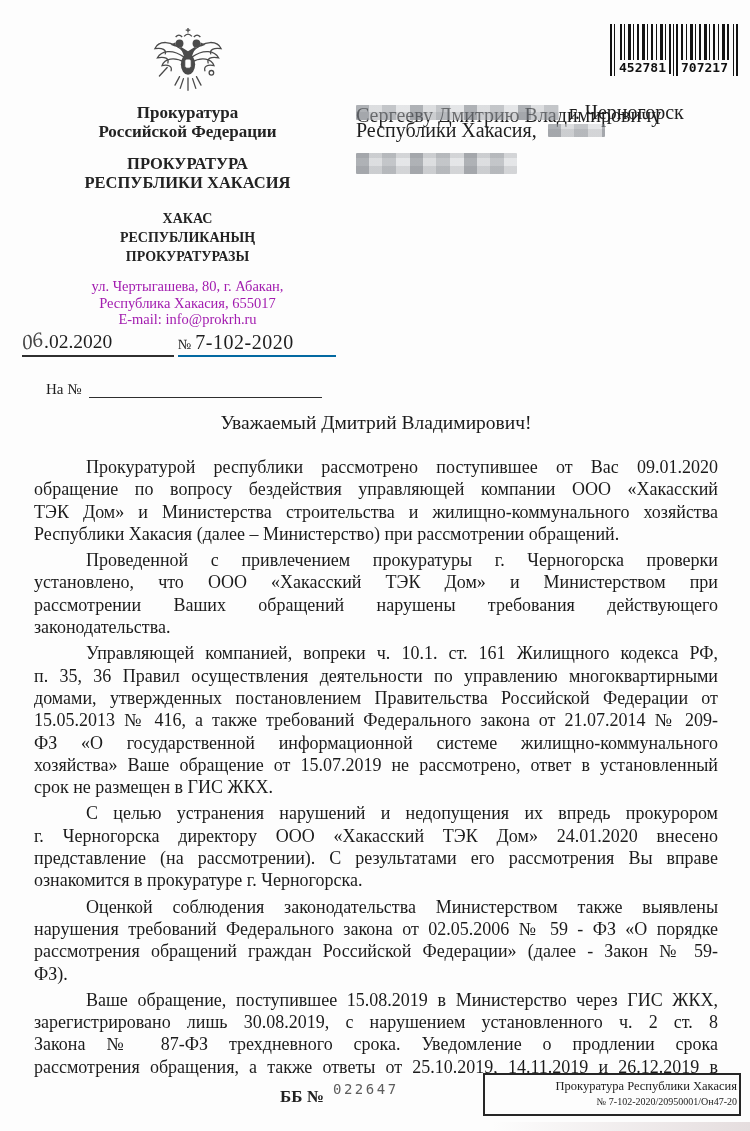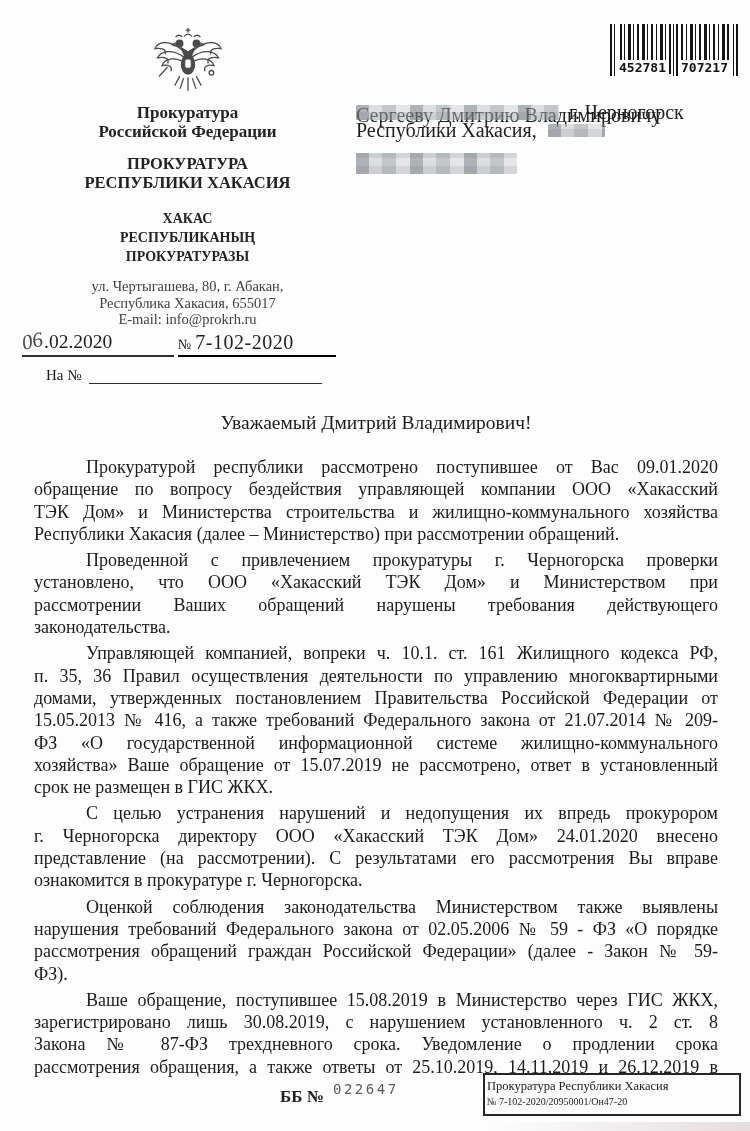--- a/index.html
+++ b/index.html
@@ -7,31 +7,31 @@
     position:relative;width:750px;height:1131px;margin:0 auto;
     background:#fdfdfd;overflow:hidden;
     font-family:"Liberation Serif","DejaVu Serif",serif;color:#1e1e1e;
   }
   
   .letterhead{position:absolute;left:25px;top:26px;width:325px;text-align:center;color:#232323;}
   .emblem{width:78px;height:74px;margin:0 auto;}
   .org-federal{margin-top:3px;font-weight:bold;font-size:17px;line-height:19px;}
   .org-regional{margin-top:13px;font-weight:bold;font-size:16.5px;line-height:19px;}
   .org-khakas{margin-top:17px;font-weight:bold;font-size:14px;line-height:19px;}
-  .lh-address{margin-top:12px;font-size:14.5px;line-height:16.5px;color:#404040;}
+  .lh-address{margin-top:12px;font-size:14.5px;line-height:16.5px;color:#a21caf;}
   
   .ref-block{position:absolute;left:22px;top:329px;width:315px;}
   .ref-row1{display:flex;align-items:flex-end;}
   .date-seg{border-bottom:2px solid #2f2f2f;width:152px;padding-bottom:1px;white-space:nowrap;}
   .handwritten{display:inline-block;font-style:italic;font-size:21px;color:#474747;transform:rotate(-12deg);margin-right:1px;}
   .date-printed{font-size:19.5px;}
-  .num-seg{border-bottom:2px solid #000000;width:158px;margin-left:4px;padding-bottom:1px;white-space:nowrap;}
+  .num-seg{border-bottom:2px solid #0369a1;width:158px;margin-left:4px;padding-bottom:1px;white-space:nowrap;}
   .num-sign{font-size:14px;}
   .num-value{font-size:20px;letter-spacing:.5px;}
-  .ref-row2{margin-top:10px;display:flex;align-items:flex-end;padding-left:24px;}
+  .ref-row2{margin-top:24px;display:flex;align-items:flex-end;padding-left:24px;}
   .incoming-label{font-size:15px;white-space:nowrap;}
   .incoming-line{flex:1;max-width:233px;border-bottom:1.5px solid #2f2f2f;height:14px;margin-left:7px;}
   
   .addressee{position:absolute;left:355px;top:22px;width:387px;height:165px;font-size:20px;}
   .barcode{position:absolute;top:2px;right:2px;width:133px;height:58px;}
   .barcode svg{display:block;}
   .barcode-digits{position:absolute;top:36px;left:0;width:100%;display:flex;justify-content:center;
     font-family:"DejaVu Sans Mono",monospace;font-size:13px;font-weight:bold;color:#111;}
   .barcode-digits span{background:#fdfdfd;padding:0 2px;}
   .barcode-digits .gap{width:7px;background:transparent;}
@@ -51,21 +51,21 @@
   .body-text{position:absolute;left:30px;top:452px;width:692px;font-size:18px;line-height:22.3px;color:#1b1b1b;}
   .para{margin:4px;}
   .line{text-align:justify;text-align-last:justify;}
   .line.first{text-indent:52px;}
   .line.end{text-align-last:left;}
   
   .form-series{position:absolute;left:280px;top:1087px;font-weight:bold;font-size:17px;color:#222;}
   .form-number{position:absolute;left:333px;top:1081px;font-family:"DejaVu Sans Mono",monospace;
     font-size:14px;color:#5c5c5c;letter-spacing:2.5px;}
   .stamp-box{position:absolute;left:483px;top:1073px;width:250px;border:2px solid #262626;
-    text-align:left;padding:4px 2px 5px;background:#fdfdfd;}
+    text-align:right;padding:4px 2px 5px;background:#fdfdfd;}
   .stamp-line1{font-size:12.5px;line-height:15px;color:#222;}
   .stamp-line2{font-size:10px;line-height:15px;color:#222;}
   .scan-artifact{position:absolute;right:0;bottom:0;width:258px;height:9px;
     background:linear-gradient(90deg,rgba(190,172,172,0),rgba(184,162,165,.35));}
 </style>
 </head>
 <body>
 
 <div class="page">
 

